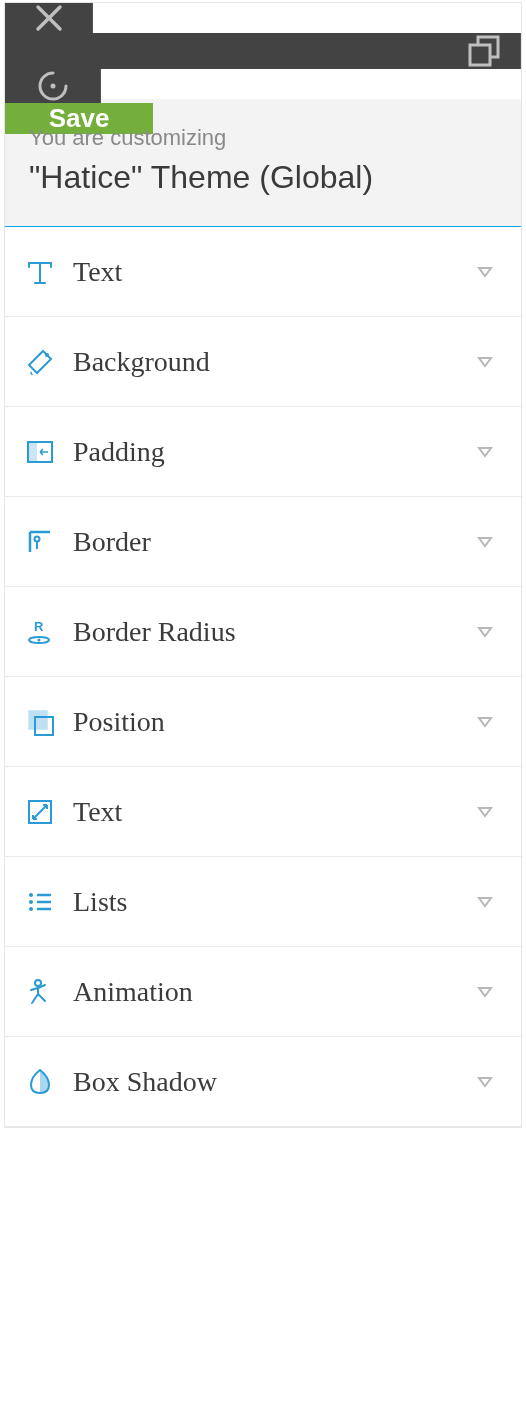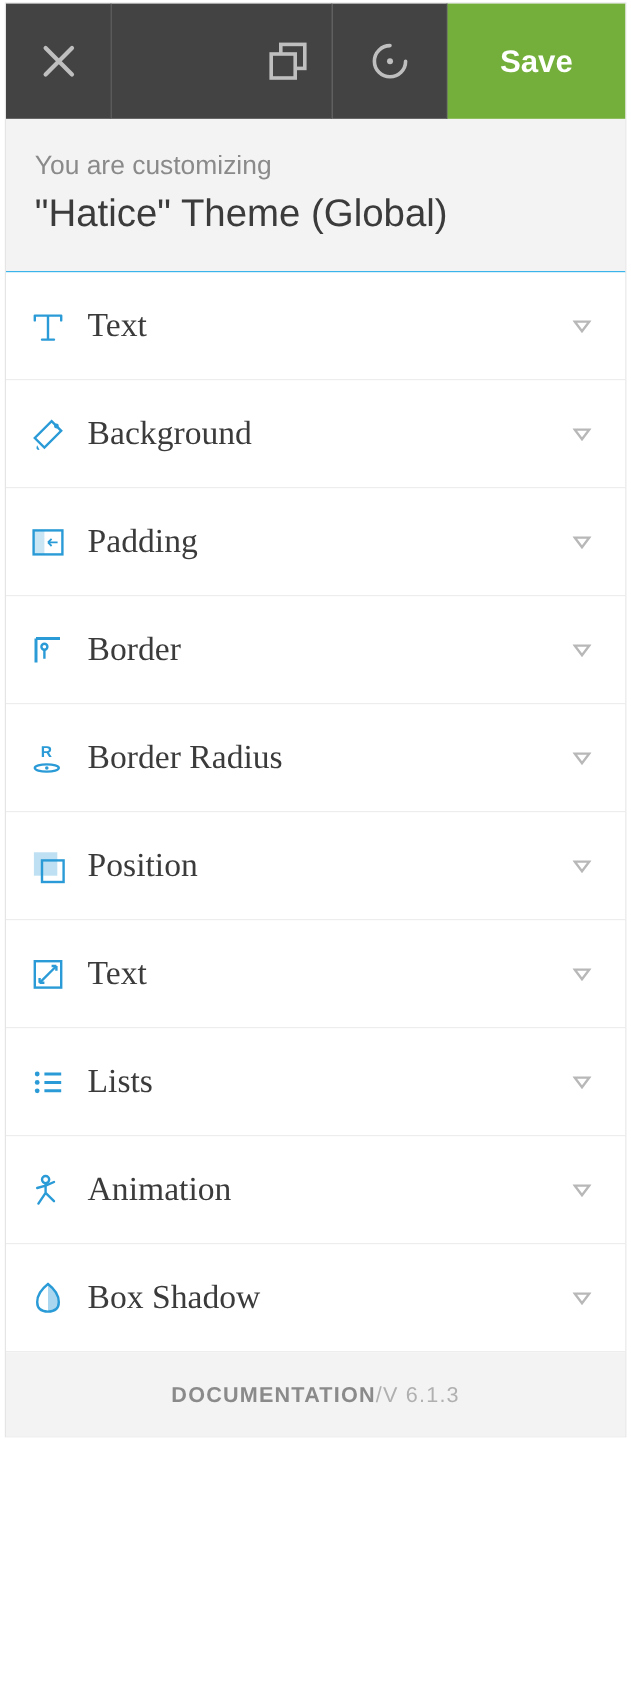--- a/index.html
+++ b/index.html
@@ -1,18 +1,18 @@
 <!DOCTYPE html>
 <html><head>
 <meta charset="utf-8">
 <style>
   * { box-sizing: border-box; margin: 0; padding: 0; }
   html, body { width: 526px; font-family: -apple-system, "Helvetica Neue", Arial, sans-serif; background: #fff; }
   .panel { width: 518px; margin: 2px auto 0 auto; border: 1px solid #e5e5e5; background: #fff; }
-  .toolbar { display: flex; height: 96px; }
+  .toolbar { display: flex; height: 96px; flex-direction: column; }
   .tbtn { flex: 0 0 auto; display: flex; align-items: center; justify-content: center; background: #434343; border-right: 1px solid #555; }
   .tbtn.close { width: 88px; }
   .tbtn.spacer { flex: 1; background: #434343; border-right: 1px solid #555; justify-content: flex-end; padding-right: 18px;}
   .tbtn.revert { width: 96px; }
   .tbtn.save { width: 148px; background: #73af3a; border: none; }
   .tbtn.save span { color: #fff; font-size: 26px; font-weight: 600; }
   .header { background: #f3f3f3; padding: 26px 24px 30px 24px; border-bottom: 1px solid #0ea5e9; }
   .header .sub { color: #8a8a8a; font-size: 22px; font-weight: 400; }
   .header .title { color: #3b3b3b; font-size: 32px; font-weight: 400; margin-top: 8px; }
   .sections { }
@@ -216,19 +216,14 @@
       <div class="chev">
         <svg width="16" height="12" viewBox="0 0 16 12">
             <polygon points="2,2 14,2 8,10" fill="none" stroke="#b8b8b8" stroke-width="2"></polygon>
           </svg>
       </div>
     </div>
 
 
   </div>
 
-  <div class="footer">
-    <span class="doc">DOCUMENTATION</span>
-    <span class="ver"> / </span>
-    <span class="ver">V 6.1.3</span>
-  </div>
 
 </div>
 
 </body></html>

